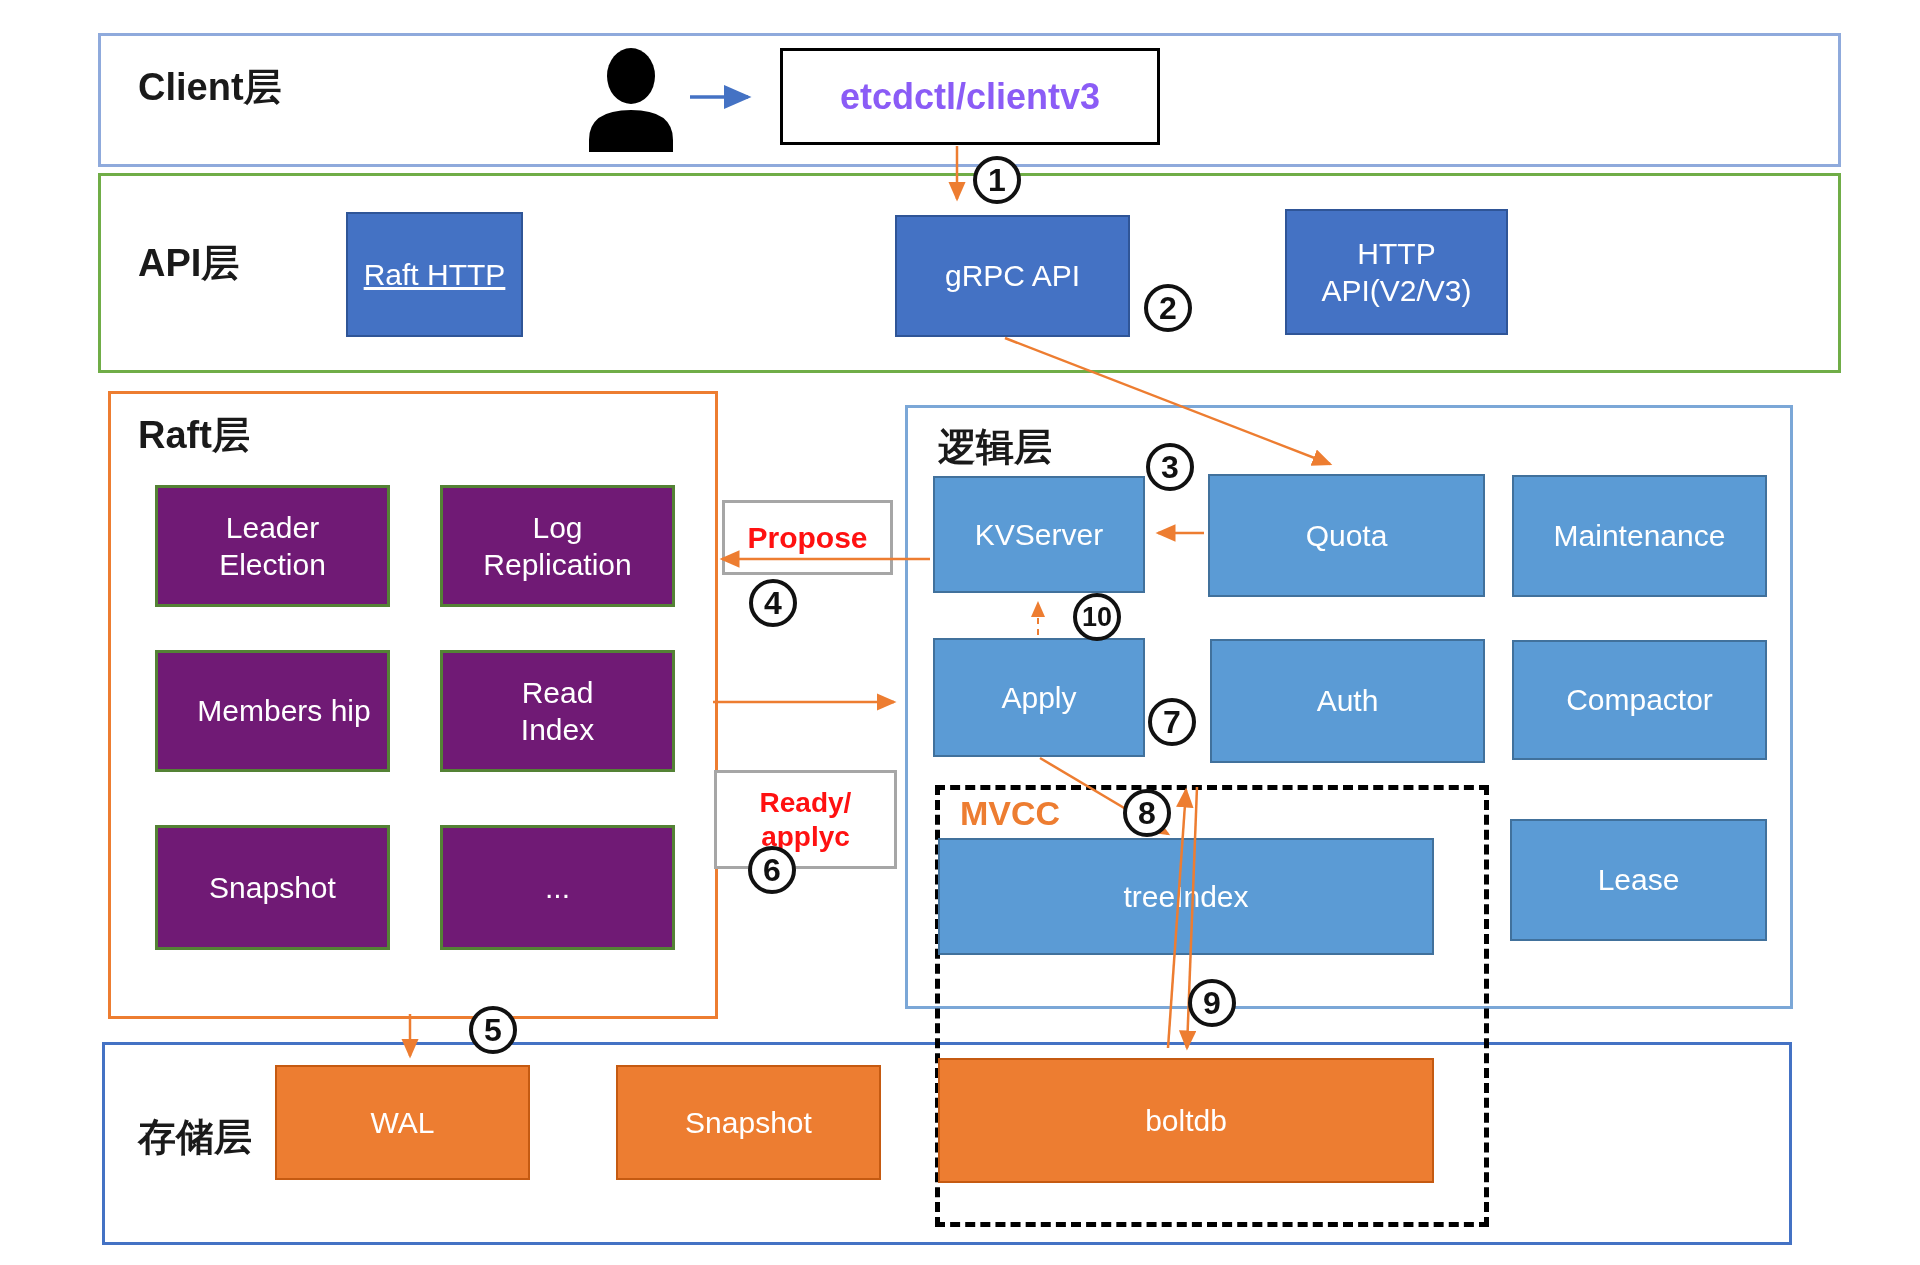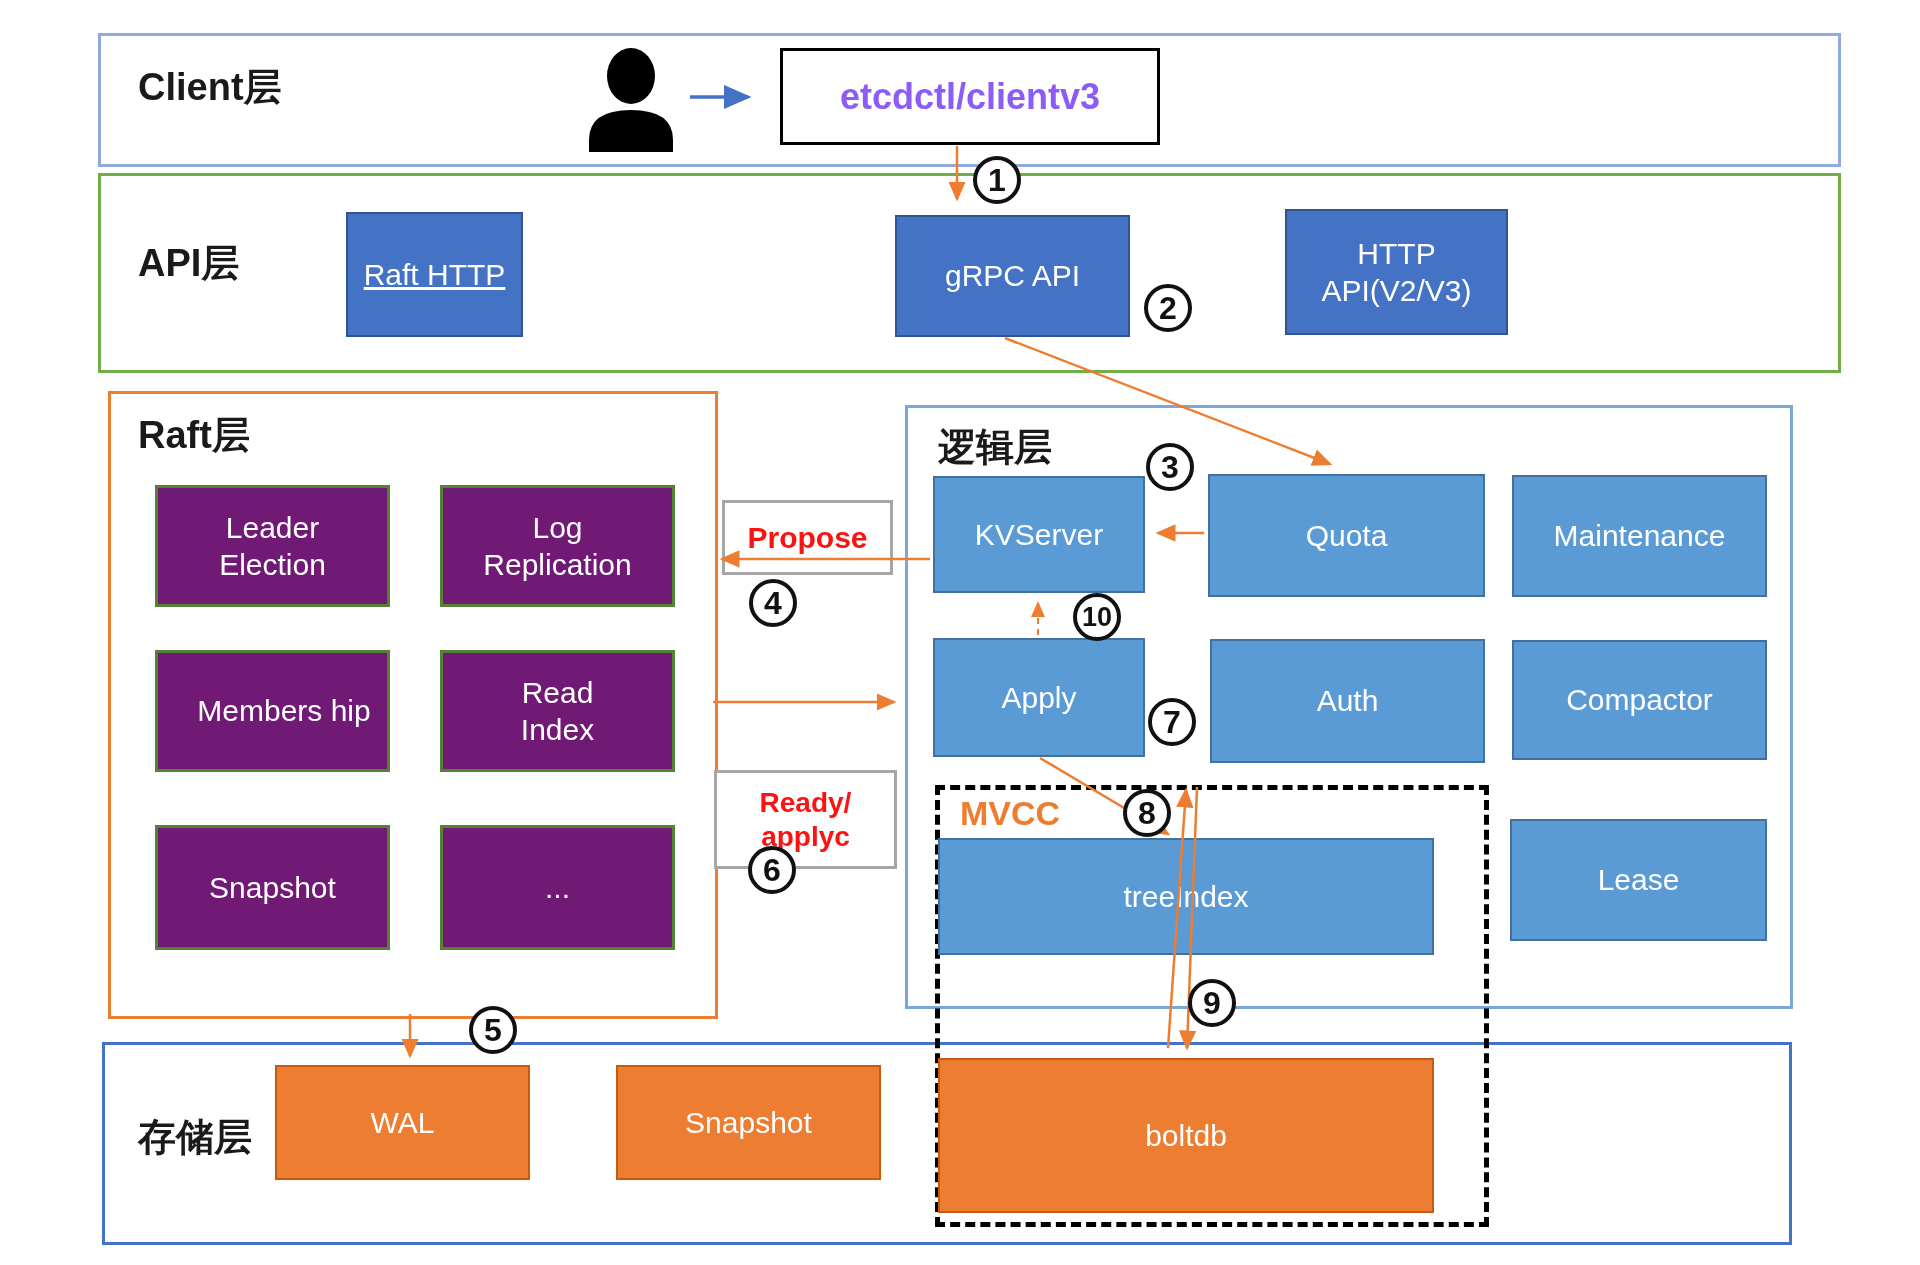--- a/index.html
+++ b/index.html
@@ -105,21 +105,21 @@
 <div class="box b-logic" style="left:938px;top:838px;width:496px;height:117px;">
   <span>treeIndex</span>
 </div>
 
 <div class="box b-orange" style="left:275px;top:1065px;width:255px;height:115px;">
   <span>WAL</span>
 </div>
 <div class="box b-orange" style="left:616px;top:1065px;width:265px;height:115px;">
   <span>Snapshot</span>
 </div>
-<div class="box b-orange" style="left:938px;top:1058px;width:496px;height:155px;">
+<div class="box b-orange" style="left:938px;top:1058px;width:496px;height:125px;">
   <span>boltdb</span>
 </div>
 
 <div class="tag" style="left:722px;top:454px;width:171px;height:75px;">
   <span>Propose</span>
 </div>
 <div class="tag" style="left:714px;top:724px;width:183px;height:99px;font-size:28px;">
   <span>Ready/</span>
   <span>applyc</span>
 </div>

